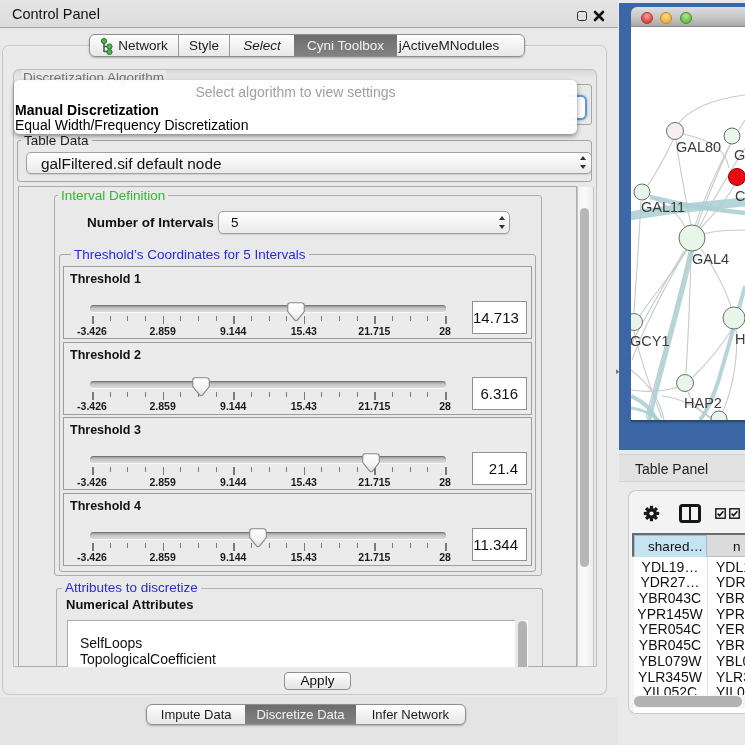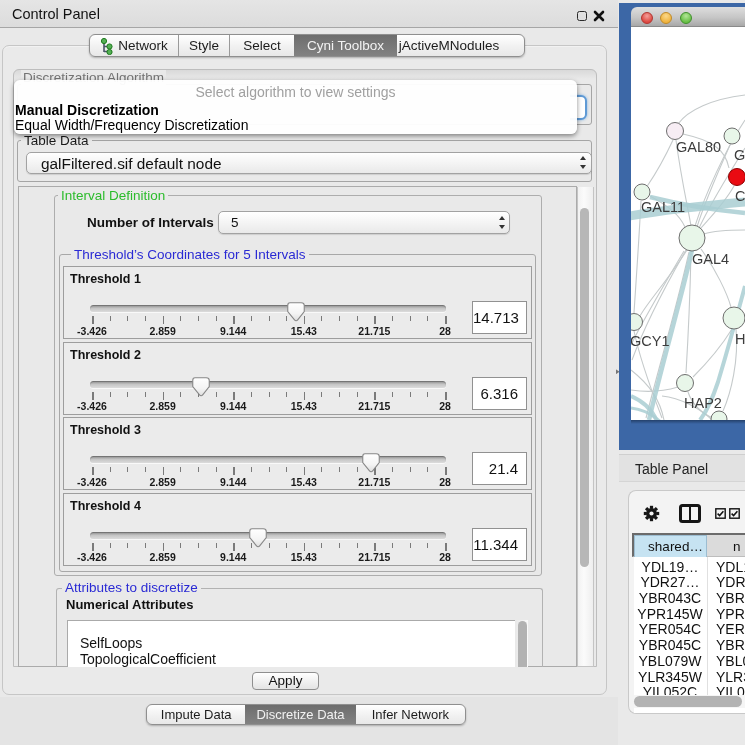--- a/index.html
+++ b/index.html
@@ -214,21 +214,21 @@
   </div>
 <div class="group" style="left:56px;top:588px;width:487px;height:79px;border-bottom:0;border-radius:3px 3px 0 0;"></div>
 <div class="gtitle" style="left:62px;top:581px;color:#2a2ad4;">Attributes to discretize</div>
 <div class="abs" style="left:66px;top:597px;font-size:13px;font-weight:bold;color:#111;">Numerical Attributes</div>
 <div class="abs" style="left:67px;top:620px;width:461px;height:47px;background:#ffffff;border:1px solid #aaaaaa;border-bottom:0;overflow:hidden;">
     <div class="lrow" style="padding-top:14px;">SelfLoops</div>
     <div class="lrow">TopologicalCoefficient</div>
   </div>
 <div class="abs" style="left:515px;top:620px;width:13px;height:47px;background:linear-gradient(90deg,#e8e8e8,#fafafa);"></div>
 <div class="abs" style="left:518px;top:621px;width:9px;height:46px;background:#b2b2b2;border-radius:5px 5px 0 0;"></div>
-<div class="abs" style="left:252px;top:672px;width:67px;height:18px;background:linear-gradient(180deg,#ffffff,#eeeeee 60%,#e4e4e4);border:1px solid #8f8f8f;border-radius:4px;font-size:13.5px;color:#111;text-align:center;line-height:16px;">Apply</div>
+<div class="abs" style="left:284px;top:672px;width:67px;height:18px;background:linear-gradient(180deg,#ffffff,#eeeeee 60%,#e4e4e4);border:1px solid #8f8f8f;border-radius:4px;font-size:13.5px;color:#111;text-align:center;line-height:16px;">Apply</div>
 <div class="group" style="left:17px;top:84px;width:575px;height:41px;border-color:#a5a5a5;"></div>
 <div class="abs" style="left:21px;top:70px;font-size:13.5px;color:#737373;background:#e9e9e9;padding:0 2px;">Discretization Algorithm</div>
 <div class="abs" style="left:570px;top:92px;width:21px;height:31px;overflow:hidden;">
     <div class="abs" style="left:-160px;top:3px;width:177px;height:25px;background:#fff;border:2.5px solid #5f9ad5;border-radius:6px;box-shadow:0 0 3px #7fb1e2;"></div>
   </div>
 <div class="group" style="left:17px;top:140px;width:575px;height:42px;border-color:#a5a5a5;"></div>
 <div class="gtitle" style="left:21px;top:134px;color:#1a1a1a;">Table Data</div>
 <div class="combo abs" style="left:26px;top:152px;width:566px;height:22px;">
     <span class="abs" style="left:14px;top:2px;font-size:15.4px;color:#111;">galFiltered.sif default node</span>
     <div class="uarr abs" style="left:553px;top:3px;"></div>
@@ -241,21 +241,21 @@
 <div class="segbar abs" style="left:89px;top:34px;width:436px;height:23px;">
     <div class="seg" style="width:88px;"><svg width="13" height="18" viewBox="0 0 13 18" style="margin-right:5px;">
         <path d="M4,5 L4,15 M4,9.5 L8,9.5 M4,14.5 L8,14.5" stroke="#4a5568" stroke-width="1.6" fill="none"></path>
         <circle cx="4" cy="4" r="2.6" fill="#55b055" stroke="#1e7a1e" stroke-width="1"></circle>
         <circle cx="9.5" cy="9.5" r="2.6" fill="#55b055" stroke="#1e7a1e" stroke-width="1"></circle>
         <circle cx="9.5" cy="15" r="2.6" fill="#55b055" stroke="#1e7a1e" stroke-width="1"></circle>
       </svg>Network</div>
     <div class="sep"></div>
     <div class="seg" style="width:50px;">Style</div>
     <div class="sep"></div>
-    <div class="seg" style="width:64px;">Select</div>
+    <div class="seg" style="width:64px;font-style:italic;">Select</div>
     <div class="seg segsel" style="width:103px;">Cyni Toolbox</div>
     <div class="seg" style="width:104px;">jActiveMNodules</div>
   </div>
 <div class="abs" style="left:0;top:697px;width:618px;height:48px;background:#e4e4e4;"></div>
 <div class="segbar abs" style="left:146px;top:704px;width:320px;height:21px;">
     <div class="seg" style="width:99px;font-size:13px;">Impute Data</div>
     <div class="seg segsel" style="width:111px;font-size:13px;">Discretize Data</div>
     <div class="seg" style="width:110px;font-size:13px;">Infer Network</div>
   </div>
 <div class="abs" style="left:615.5px;top:369px;width:4px;height:5.5px;background:#777;clip-path:polygon(0 0,100% 50%,0 100%);"></div>

